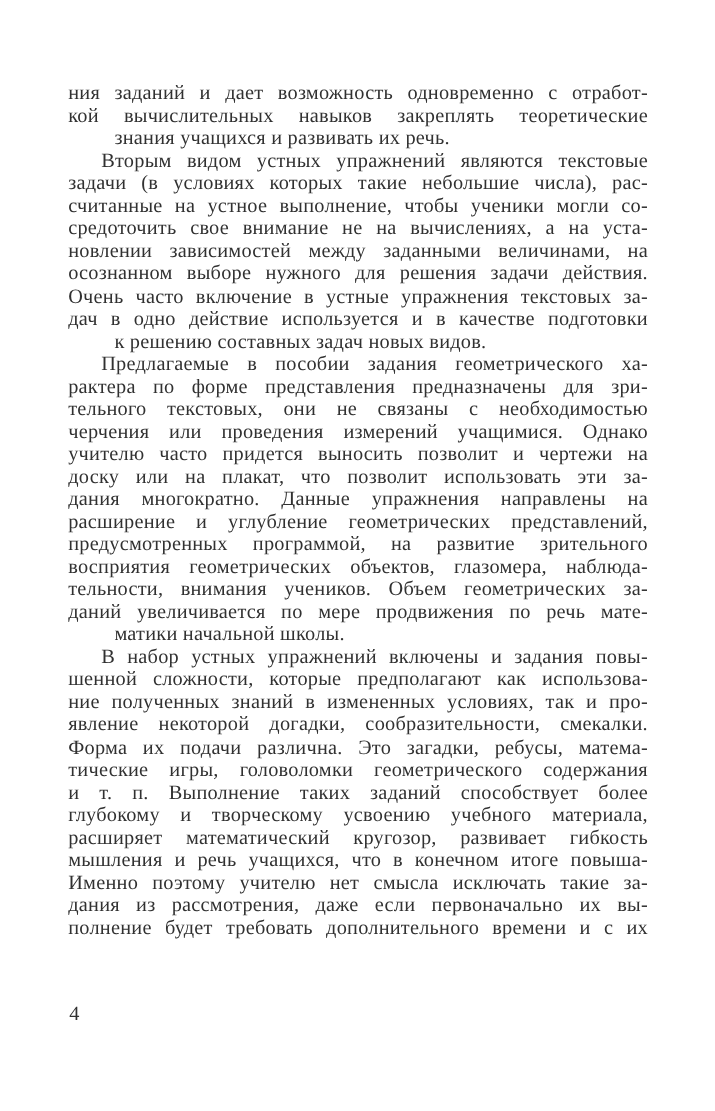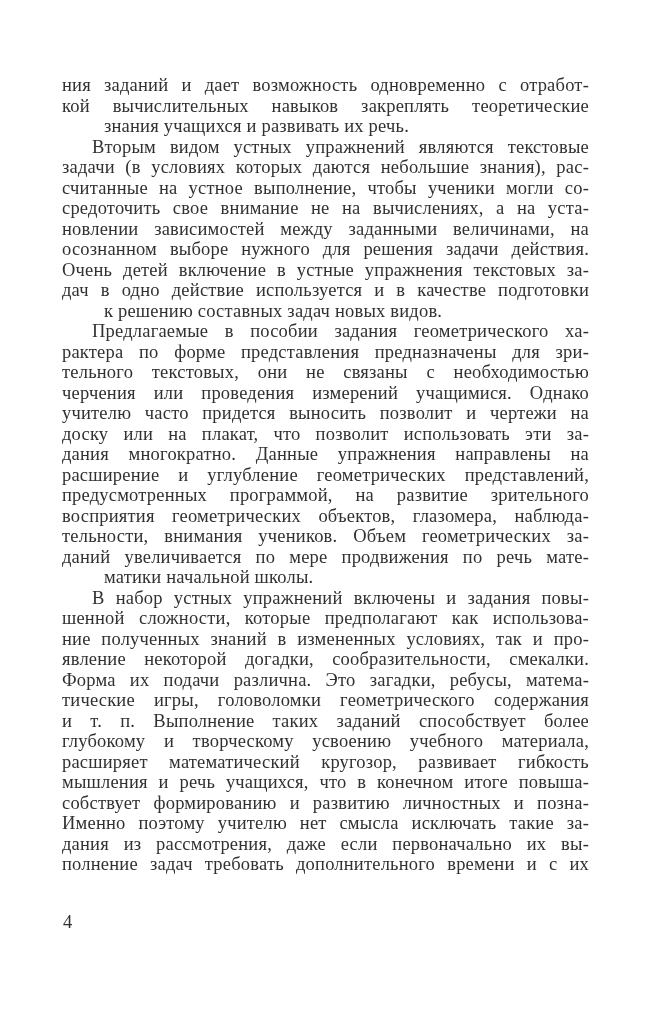--- a/index.html
+++ b/index.html
@@ -66,26 +66,26 @@
 
 <div class="page">
   <div class="textblock" id="textblock" style="color: rgb(49, 49, 49);">
       <div class="paragraph">
         <div class="line">ния заданий и дает возможность одновременно с отработ-</div>
         <div class="line">кой вычислительных навыков закреплять теоретические</div>
         <div class="line para-end">знания учащихся и развивать их речь.</div>
       </div>
       <div class="paragraph">
         <div class="line indent">Вторым видом устных упражнений являются текстовые</div>
-        <div class="line">задачи (в условиях которых даются небольшие знания), рас-</div>
+        <div class="line">задачи (в условиях которых такие небольшие числа), рас-</div>
         <div class="line">считанные на устное выполнение, чтобы ученики могли со-</div>
         <div class="line">средоточить свое внимание не на вычислениях, а на уста-</div>
         <div class="line">новлении зависимостей между заданными величинами, на</div>
         <div class="line">осознанном выборе нужного для решения задачи действия.</div>
-        <div class="line">Очень детей включение в устные упражнения текстовых за-</div>
+        <div class="line">Очень часто включение в устные упражнения текстовых за-</div>
         <div class="line">дач в одно действие используется и в качестве подготовки</div>
         <div class="line para-end">к решению составных задач новых видов.</div>
       </div>
       <div class="paragraph">
         <div class="line indent">Предлагаемые в пособии задания геометрического ха-</div>
         <div class="line">рактера по форме представления предназначены для зри-</div>
         <div class="line">тельного текстовых, они не связаны с необходимостью</div>
         <div class="line">черчения или проведения измерений учащимися. Однако</div>
         <div class="line">учителю часто придется выносить позволит и чертежи на</div>
         <div class="line">доску или на плакат, что позволит использовать эти за-</div>
@@ -101,20 +101,19 @@
         <div class="line indent">В набор устных упражнений включены и задания повы-</div>
         <div class="line">шенной сложности, которые предполагают как использова-</div>
         <div class="line">ние полученных знаний в измененных условиях, так и про-</div>
         <div class="line">явление некоторой догадки, сообразительности, смекалки.</div>
         <div class="line">Форма их подачи различна. Это загадки, ребусы, матема-</div>
         <div class="line">тические игры, головоломки геометрического содержания</div>
         <div class="line">и т. п. Выполнение таких заданий способствует более</div>
         <div class="line">глубокому и творческому усвоению учебного материала,</div>
         <div class="line">расширяет математический кругозор, развивает гибкость</div>
         <div class="line">мышления и речь учащихся, что в конечном итоге повыша-</div>
-        <div class="line">собствует формированию и развитию личностных и позна-</div>
         <div class="line">Именно поэтому учителю нет смысла исключать такие за-</div>
         <div class="line">дания из рассмотрения, даже если первоначально их вы-</div>
-        <div class="line">полнение задач требовать дополнительного времени и с их</div>
+        <div class="line">полнение будет требовать дополнительного времени и с их</div>
       </div>
     </div>
   <div class="pagenum">4</div>
 </div>
 
 </body></html>

